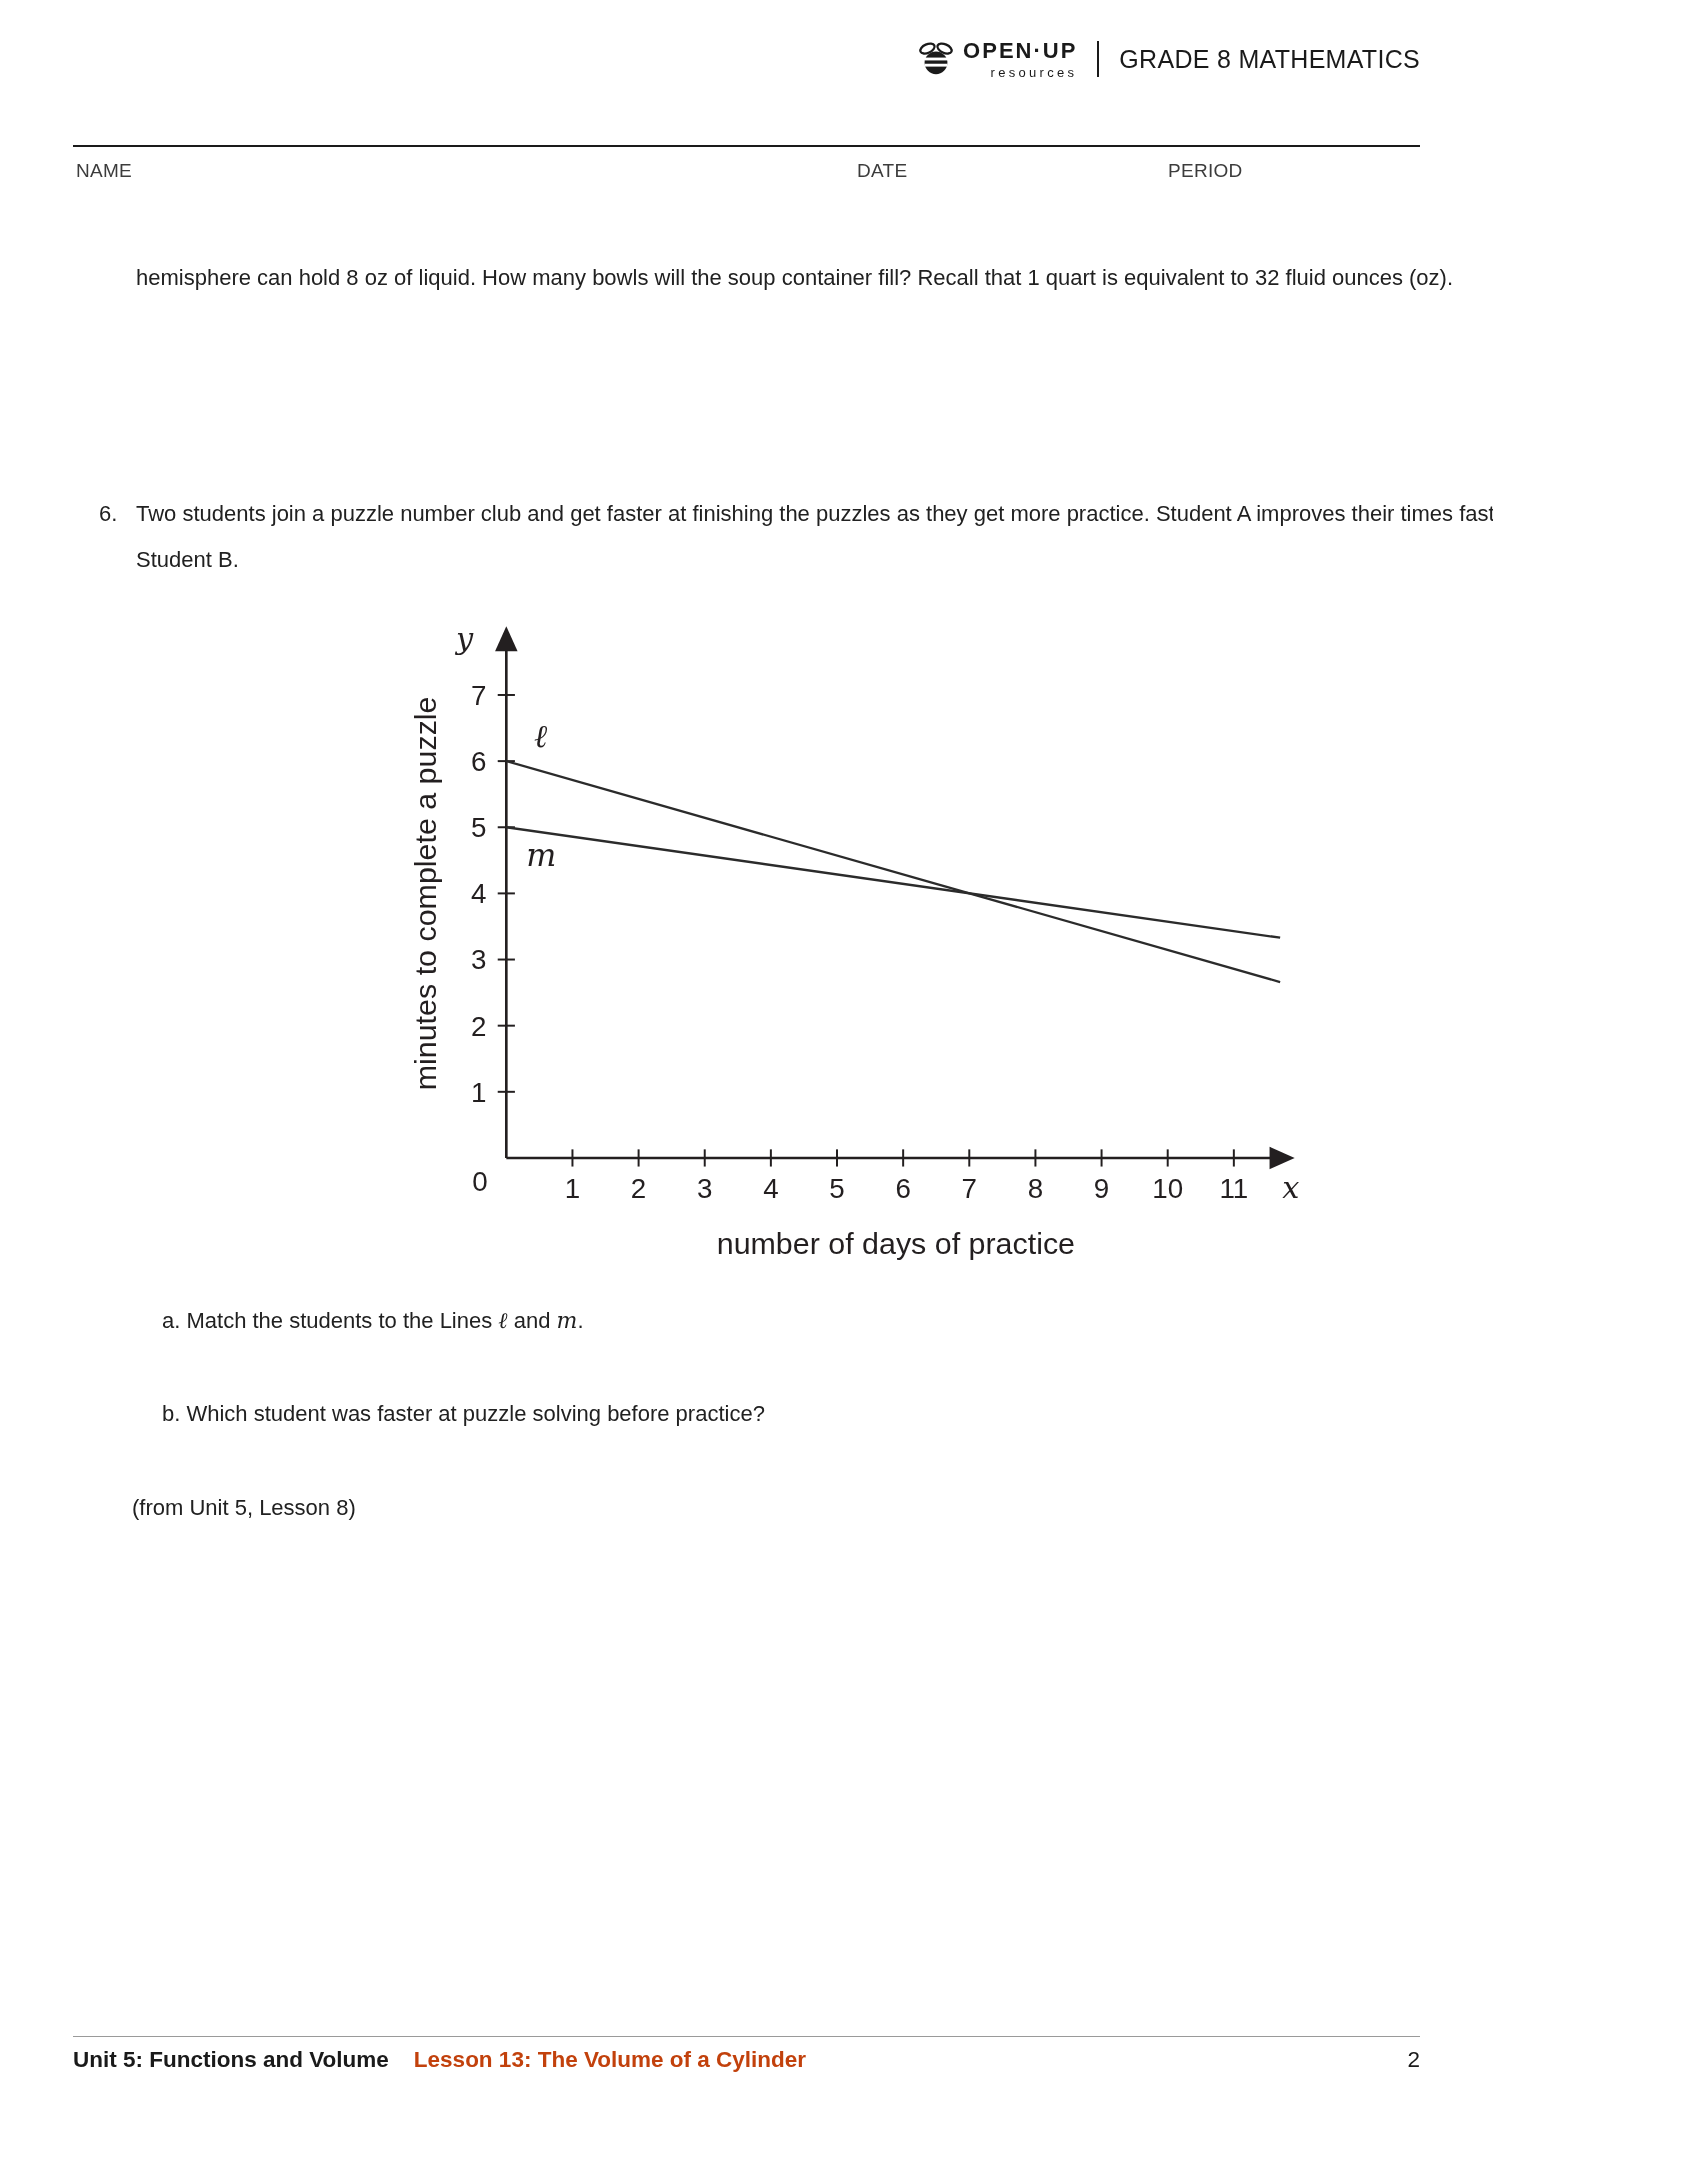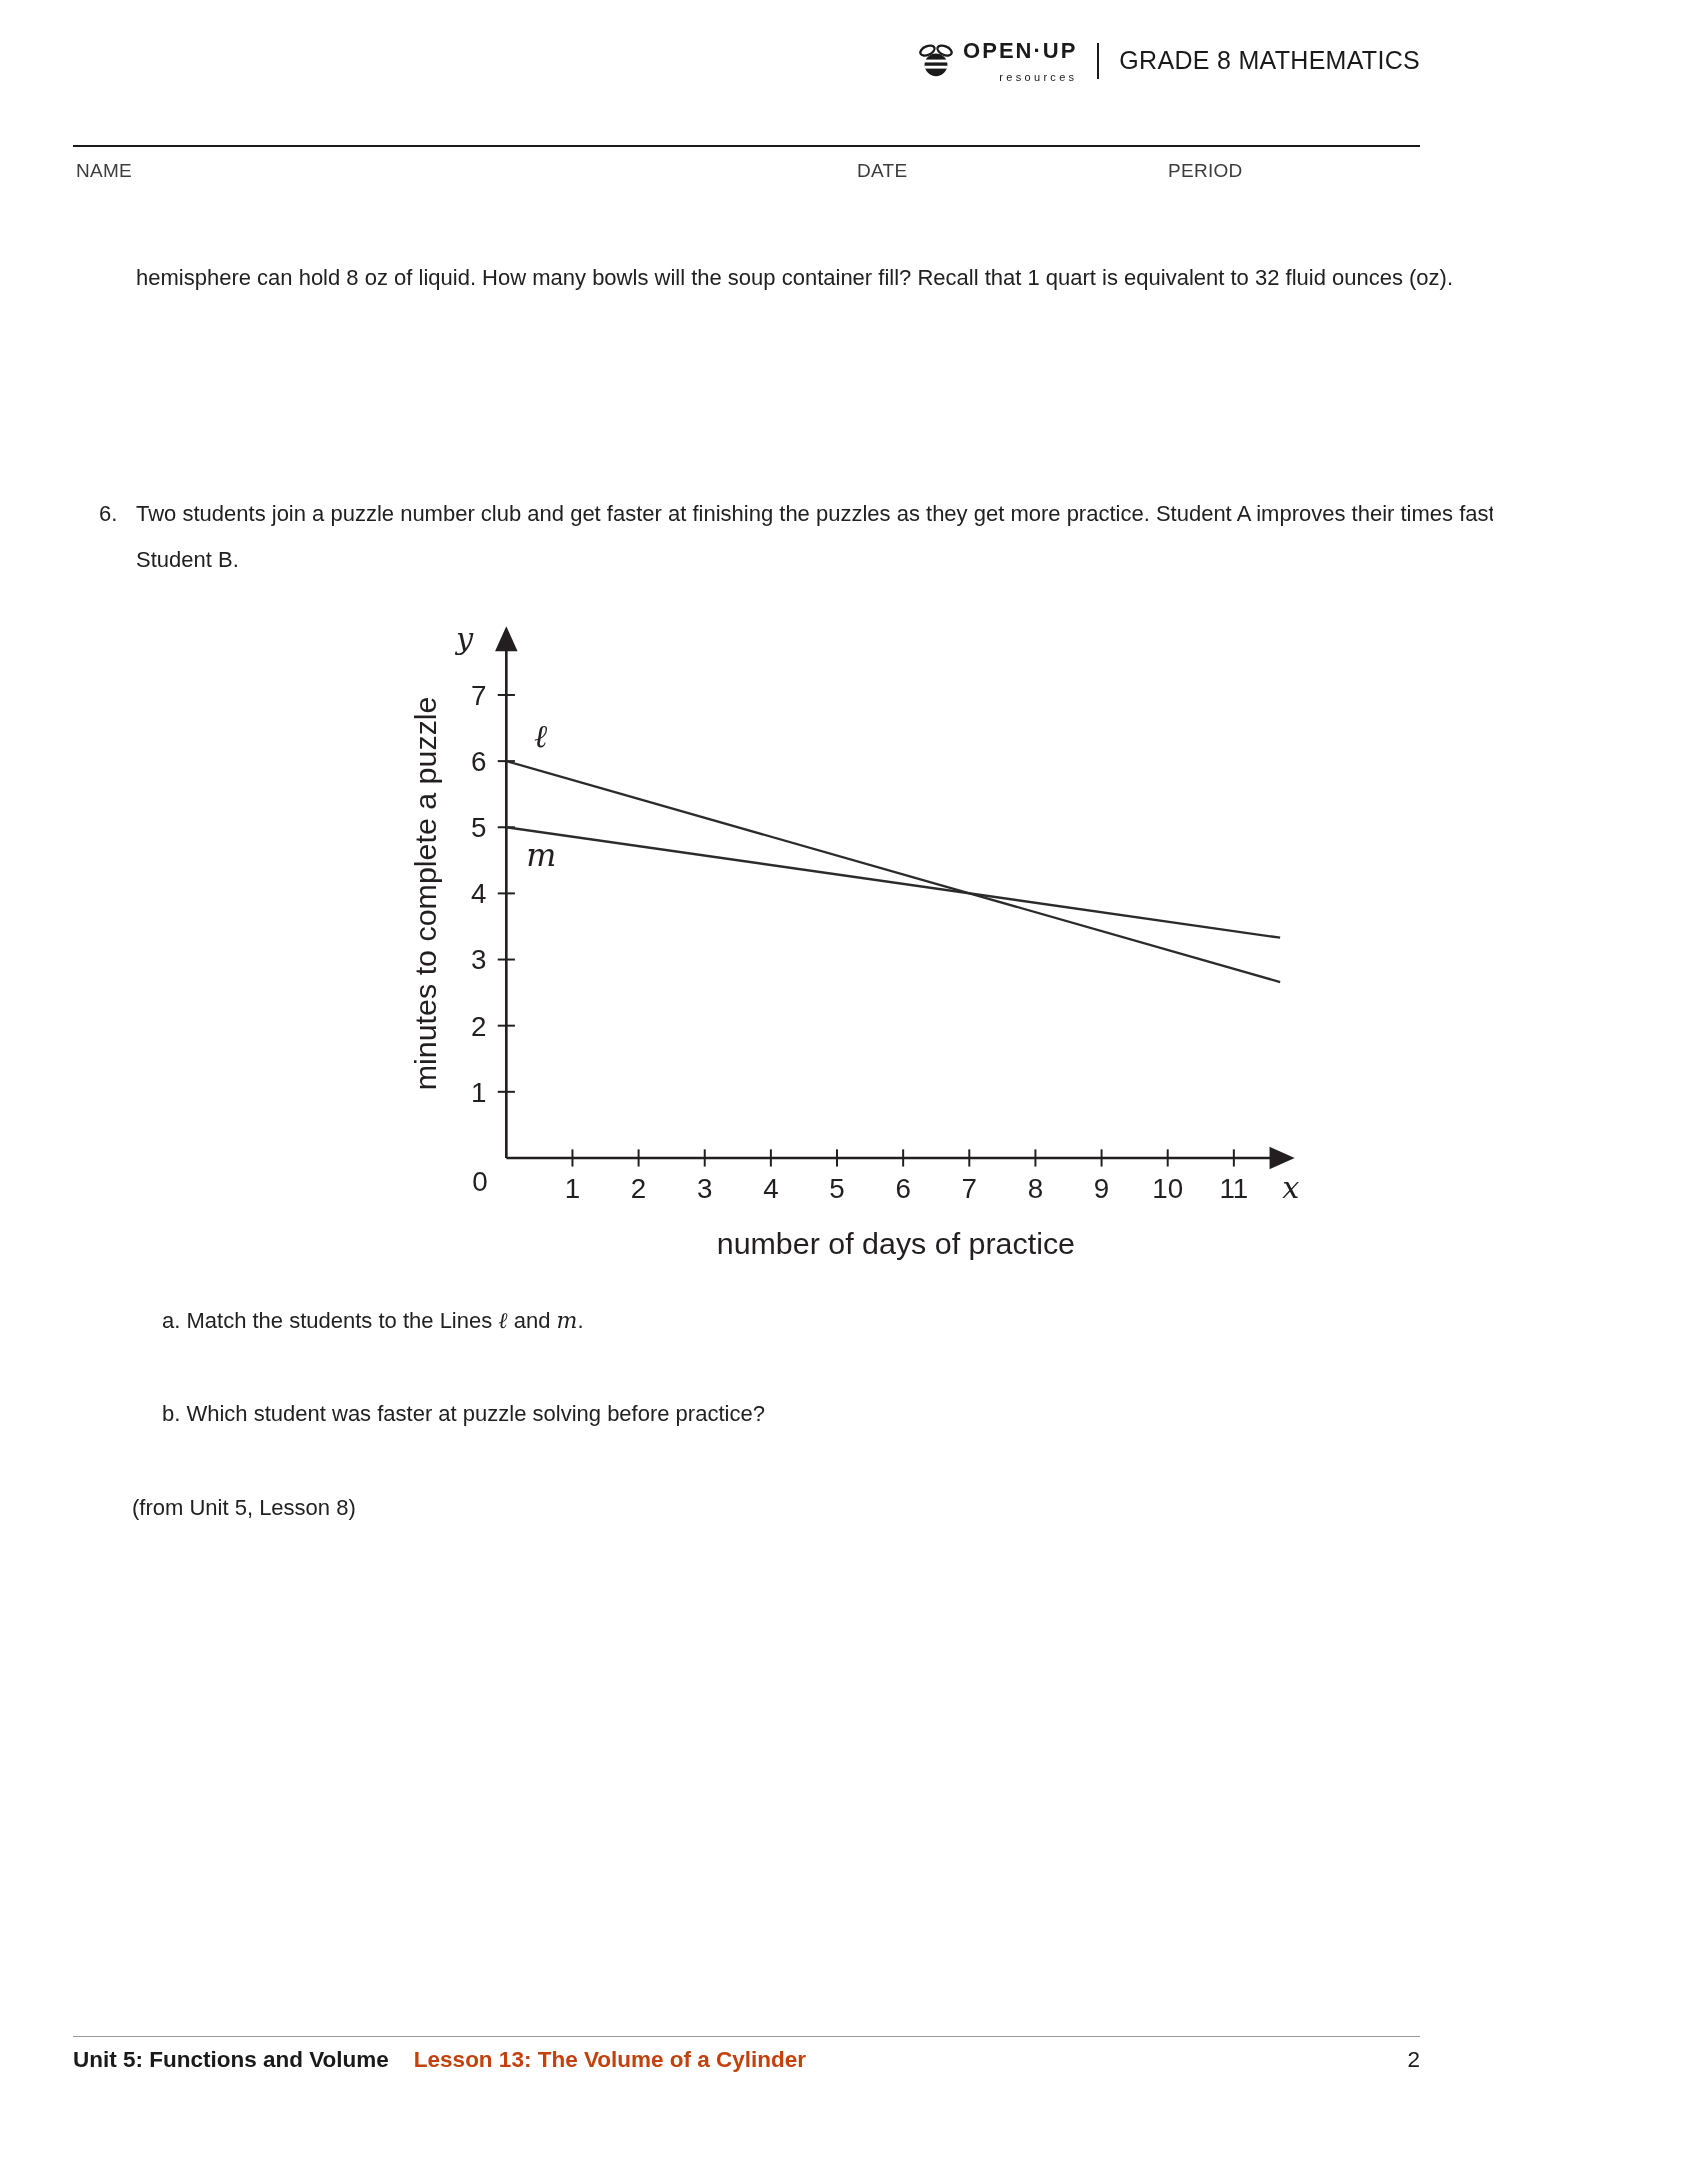--- a/index.html
+++ b/index.html
@@ -7,21 +7,21 @@
   .page {
     position:relative; width:1493px; height:2183px; background:#ffffff;
     font-family:"Liberation Sans", sans-serif; color:#212121; overflow:hidden;
   }
 
   
   .header { position:absolute; top:38px; right:73px; display:flex; align-items:center; }
   .logo { display:flex; align-items:center; }
   .logo-text { display:flex; flex-direction:column; align-items:flex-end; margin-left:8px; }
   .logo-brand { font-size:22px; font-weight:bold; letter-spacing:2px; color:#1a1a1a; }
-  .logo-sub { font-size:11px; letter-spacing:3.3px; color:#1a1a1a; margin-top:7px; }
+  .logo-sub { font-size:13px; letter-spacing:3.3px; color:#1a1a1a; margin-top:1px; }
   .header-divider { width:2px; height:36px; background:#1a1a1a; margin:0 20px; }
   .course-title { font-size:25px; font-weight:normal; color:#1a1a1a; letter-spacing:0.3px; }
 
   
   .top-rule { position:absolute; left:73px; right:73px; top:145px; height:2px; background:#1a1a1a; }
   .footer-rule { position:absolute; left:73px; right:73px; top:2036px; height:1.3px; background:#9a9a9a; }
 
   
   .field-label { position:absolute; top:160px; font-size:19px; color:#3c3c3c; letter-spacing:0.3px; }
   .field-name { left:76px; }

